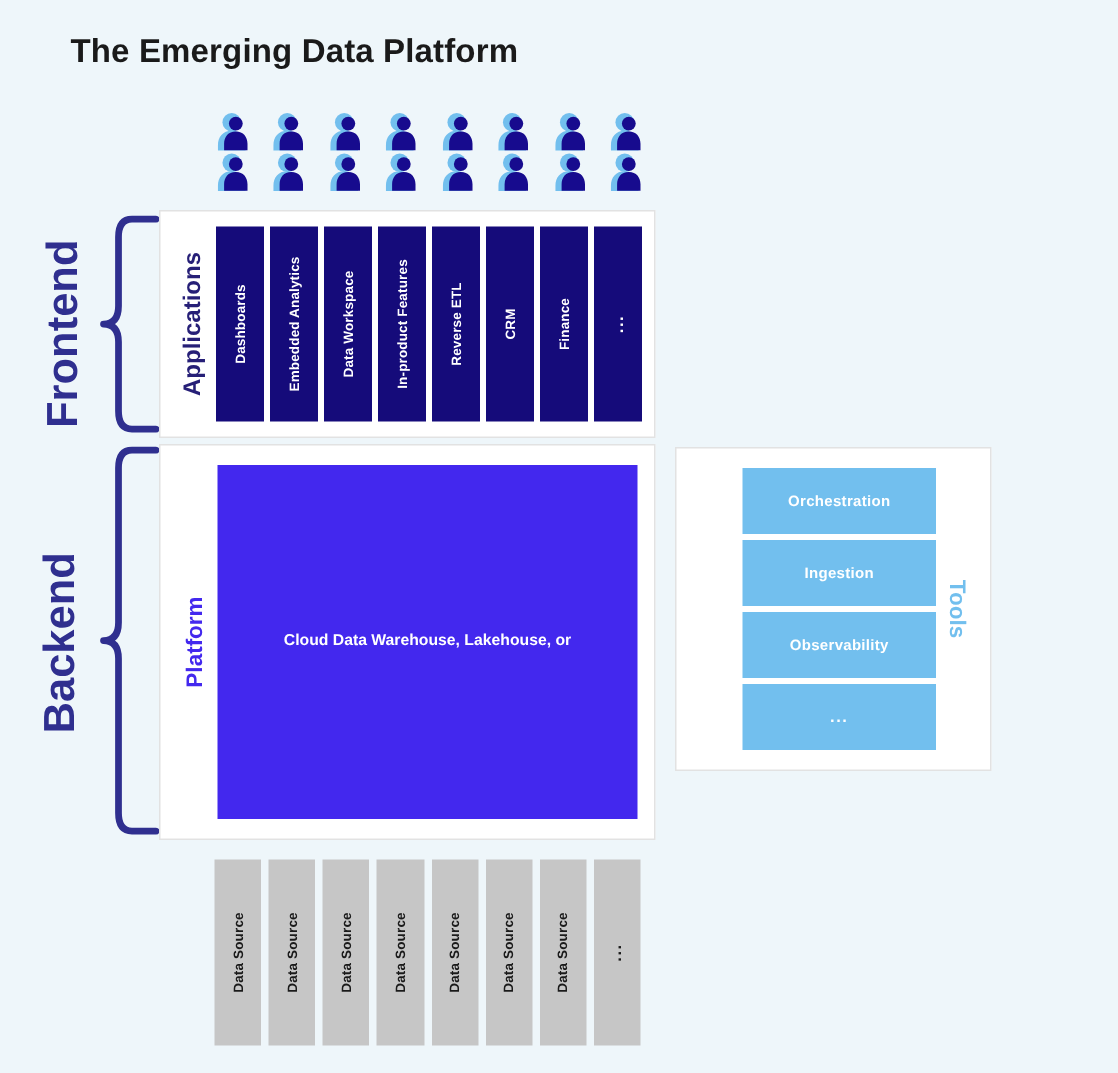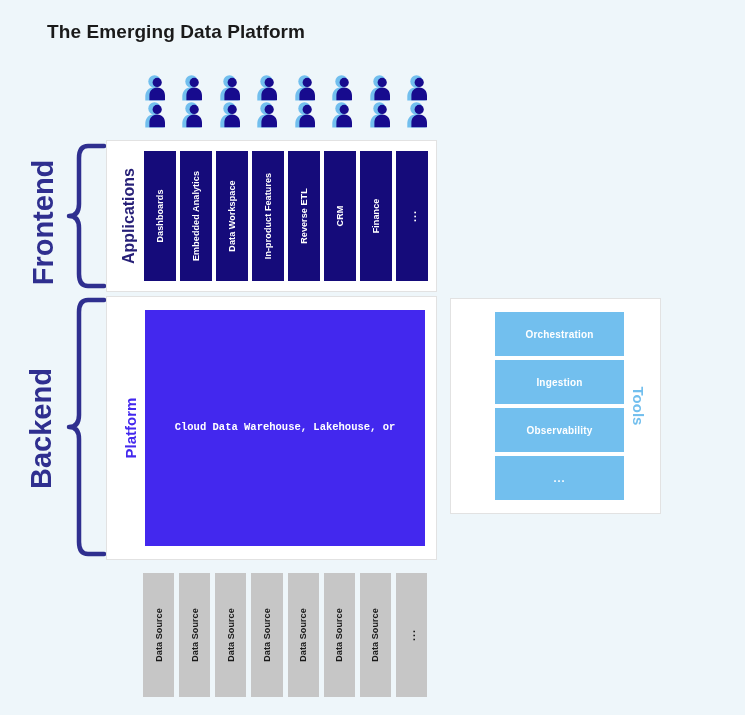--- a/index.html
+++ b/index.html
@@ -16,21 +16,21 @@
     position: relative;
   }
 
   .page { position: relative; width: 745px; height: 715px; }
 
   
   .title {
     position: absolute;
     left: 47px;
     top: 21px;
-    font-size: 19px;
+    font-size: 22px;
     font-weight: bold;
     letter-spacing: 0.1px;
     color: #1a1a1a;
     white-space: nowrap;
   }
 
   
   .users {
     position: absolute;
     left: 143px;
@@ -180,21 +180,20 @@
     font-weight: bold;
     color: #4328ee;
     white-space: nowrap;
   }
   .platform-stack {
     flex: 1 1 auto;
     height: 236px;
     display: flex;
     flex-direction: row;
     gap: 5px;
-    font-family: Liberation Mono, monospace;
   }
   .warehouse-box {
     flex: 1 1 auto;
     background: #4328ee;
     color: #ffffff;
     display: flex;
     align-items: center;
     justify-content: center;
     text-align: center;
     font-size: 10.5px;

